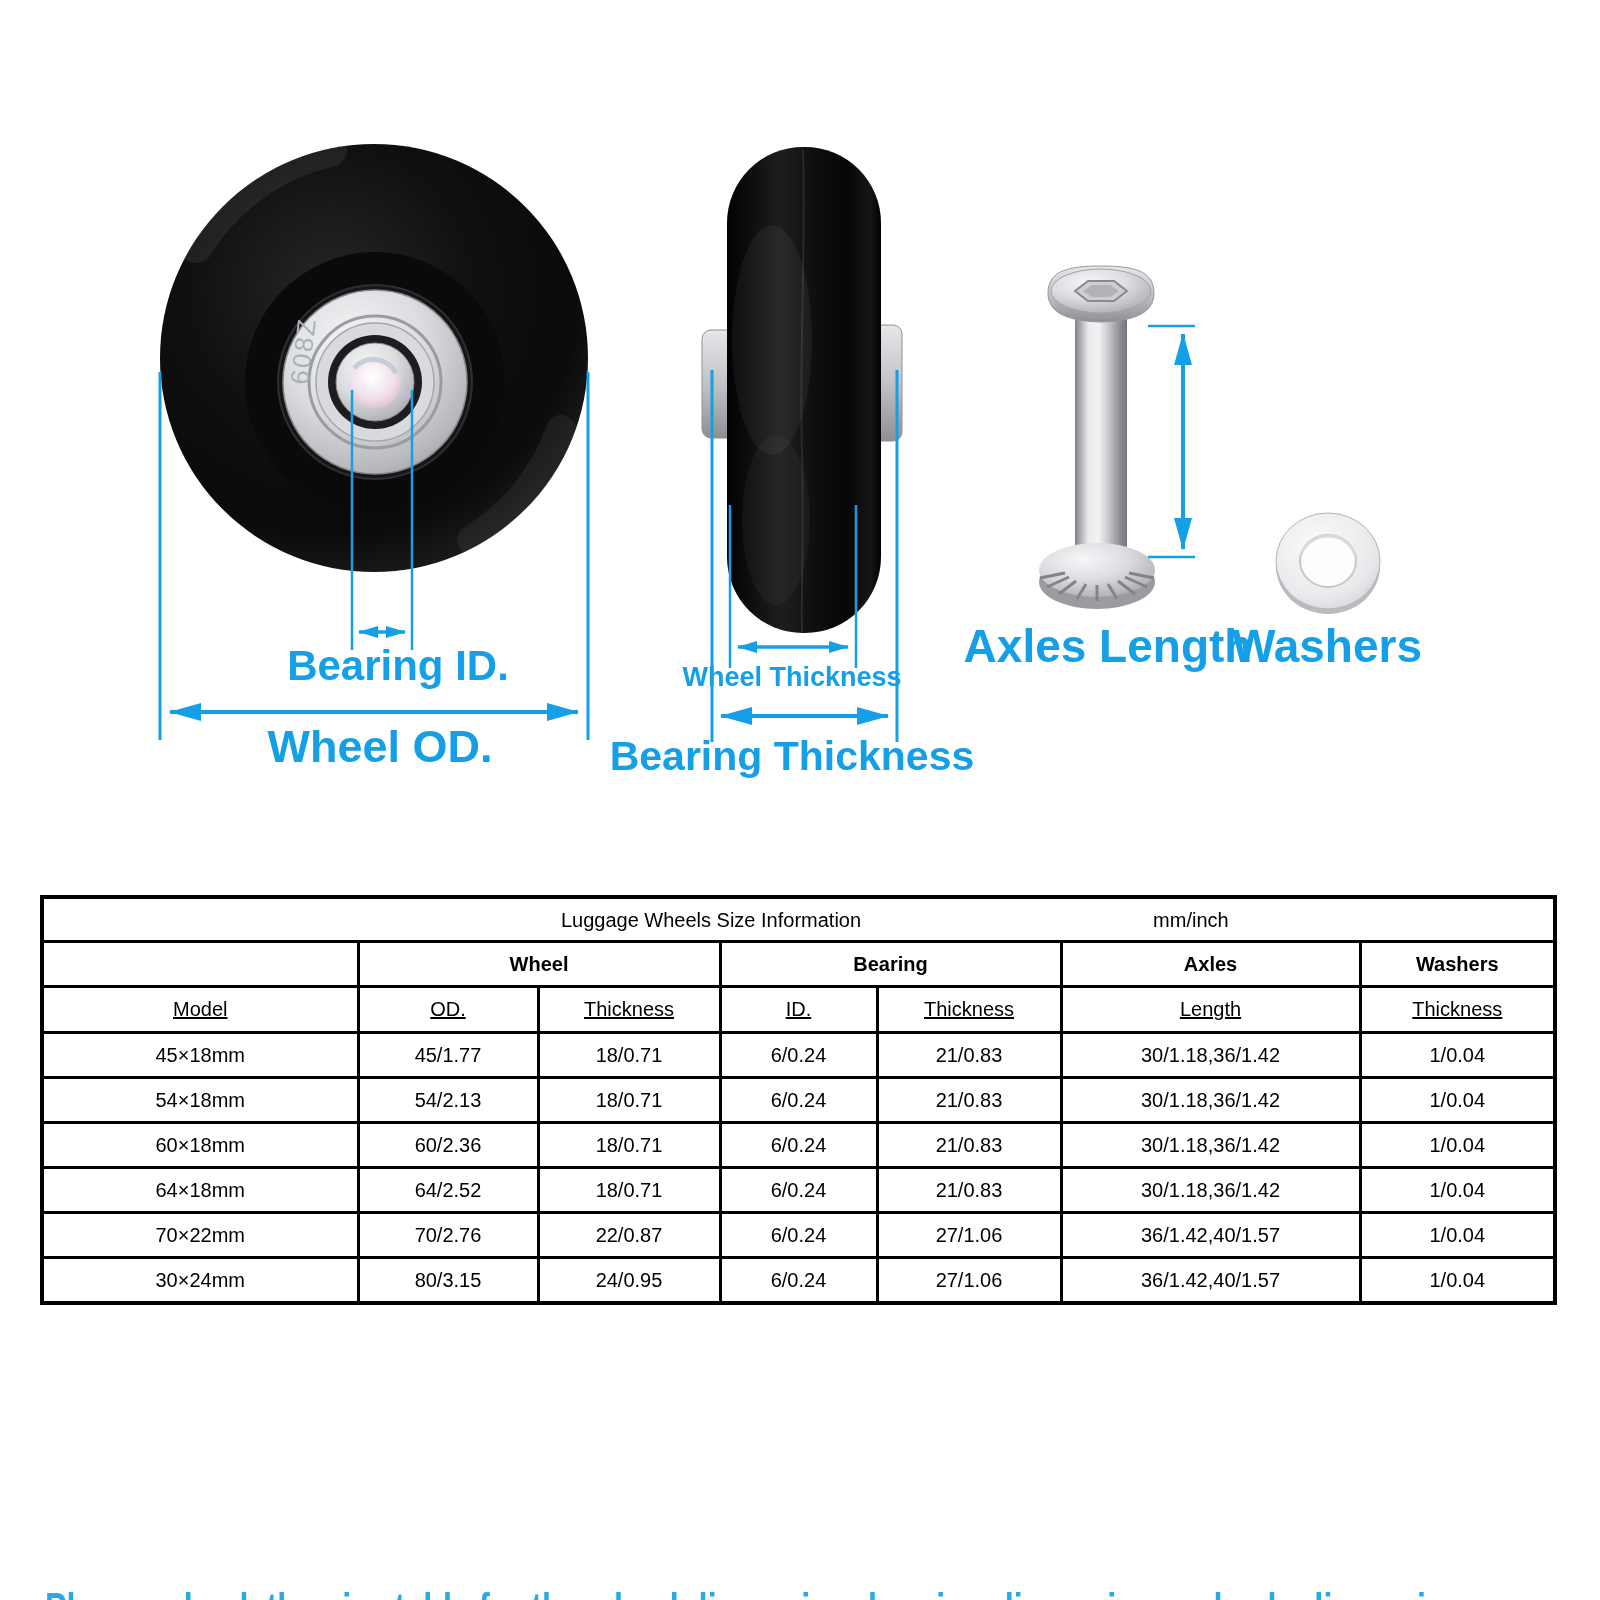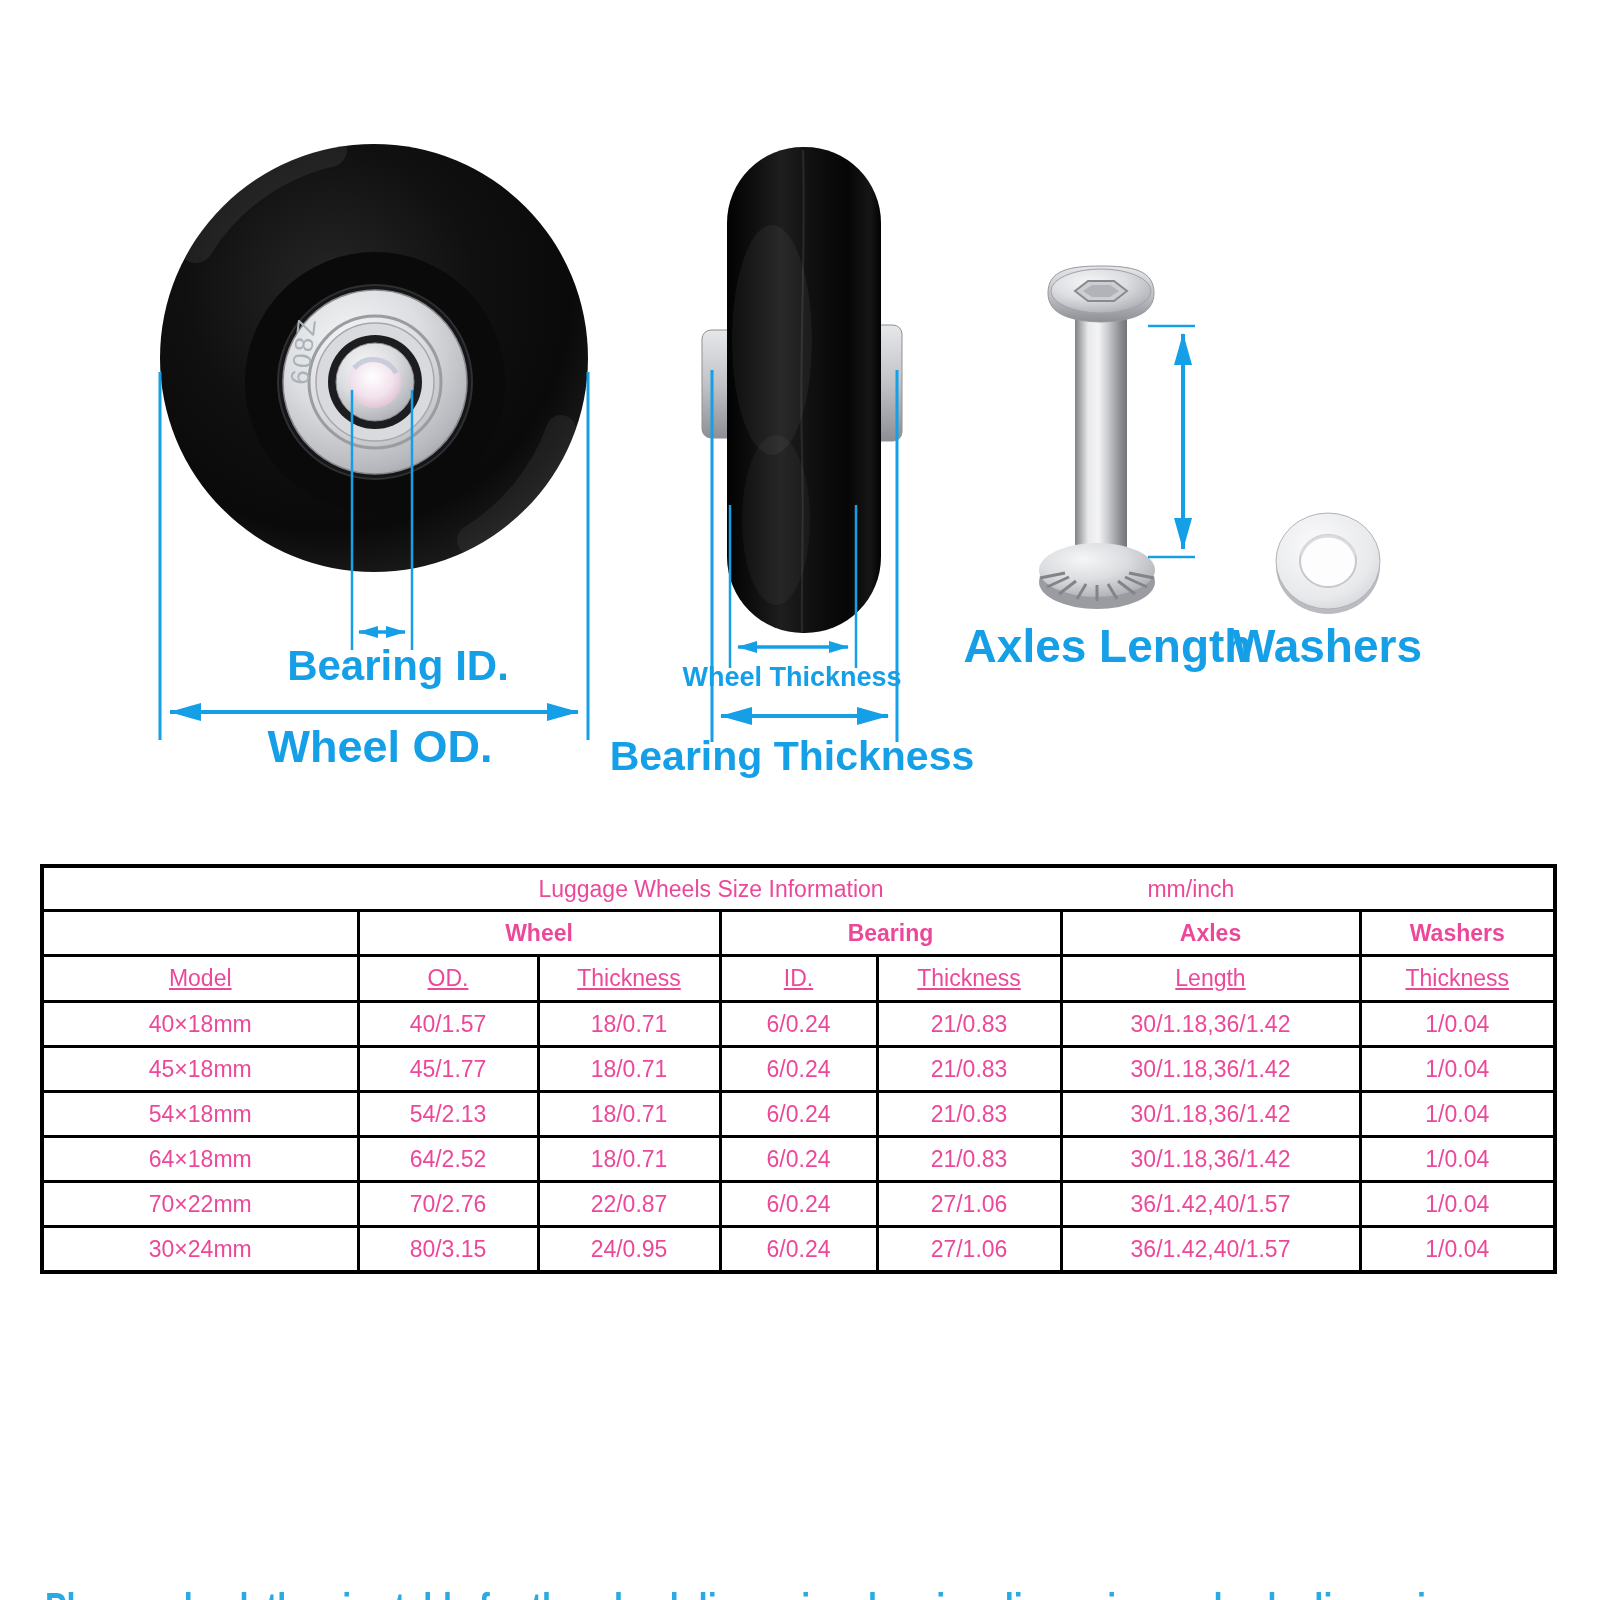--- a/index.html
+++ b/index.html
@@ -4,23 +4,23 @@
 <style>
   html,body { margin:0; padding:0; }
   body {
     width:1600px; height:1600px; background:#ffffff; position:relative;
     font-family:"Liberation Sans", sans-serif; overflow:hidden;
   }
   .diag { position:absolute; left:0; top:0; }
   .dim-label { fill:#149FE6; font-weight:bold; font-family:"Liberation Sans", sans-serif; }
 
   table.size-table {
-    position:absolute; left:40px; top:864px; width:1513px;
-    border-collapse:collapse; table-layout:fixed; color:#ec4899;
-    font-size:23px; font-family:"Liberation Sans", sans-serif;
+    position:absolute; left:40px; top:895px; width:1513px;
+    border-collapse:collapse; table-layout:fixed; color:#000000;
+    font-size:20px; font-family:"Liberation Sans", sans-serif;
   }
   .size-table th, .size-table td {
     border:3px solid #000; font-weight:400; text-align:center;
     padding:0; white-space:nowrap; overflow:hidden;
   }
   .size-table { border:4px solid #000; }
   tr.r-title th { height:41px; position:relative; }
   tr.r-group th { height:42px;font-weight:bold; }
   tr.r-cols  th { height:43px;text-decoration:underline; }
   .size-table tbody td { height:42px; }
@@ -215,40 +215,40 @@
       <th>OD.</th>
       <th>Thickness</th>
       <th>ID.</th>
       <th>Thickness</th>
       <th>Length</th>
       <th>Thickness</th>
     </tr>
   </thead>
   <tbody>
     <tr>
-      <td>40×18mm</td>
-      <td>40/1.57</td>
-      <td>18/0.71</td>
-      <td>6/0.24</td>
-      <td>21/0.83</td>
-      <td>30/1.18,36/1.42</td>
-      <td>1/0.04</td>
-    </tr>
-    <tr>
       <td>45×18mm</td>
       <td>45/1.77</td>
       <td>18/0.71</td>
       <td>6/0.24</td>
       <td>21/0.83</td>
       <td>30/1.18,36/1.42</td>
       <td>1/0.04</td>
     </tr>
     <tr>
       <td>54×18mm</td>
       <td>54/2.13</td>
+      <td>18/0.71</td>
+      <td>6/0.24</td>
+      <td>21/0.83</td>
+      <td>30/1.18,36/1.42</td>
+      <td>1/0.04</td>
+    </tr>
+    <tr>
+      <td>60×18mm</td>
+      <td>60/2.36</td>
       <td>18/0.71</td>
       <td>6/0.24</td>
       <td>21/0.83</td>
       <td>30/1.18,36/1.42</td>
       <td>1/0.04</td>
     </tr>
     <tr>
       <td>64×18mm</td>
       <td>64/2.52</td>
       <td>18/0.71</td>

